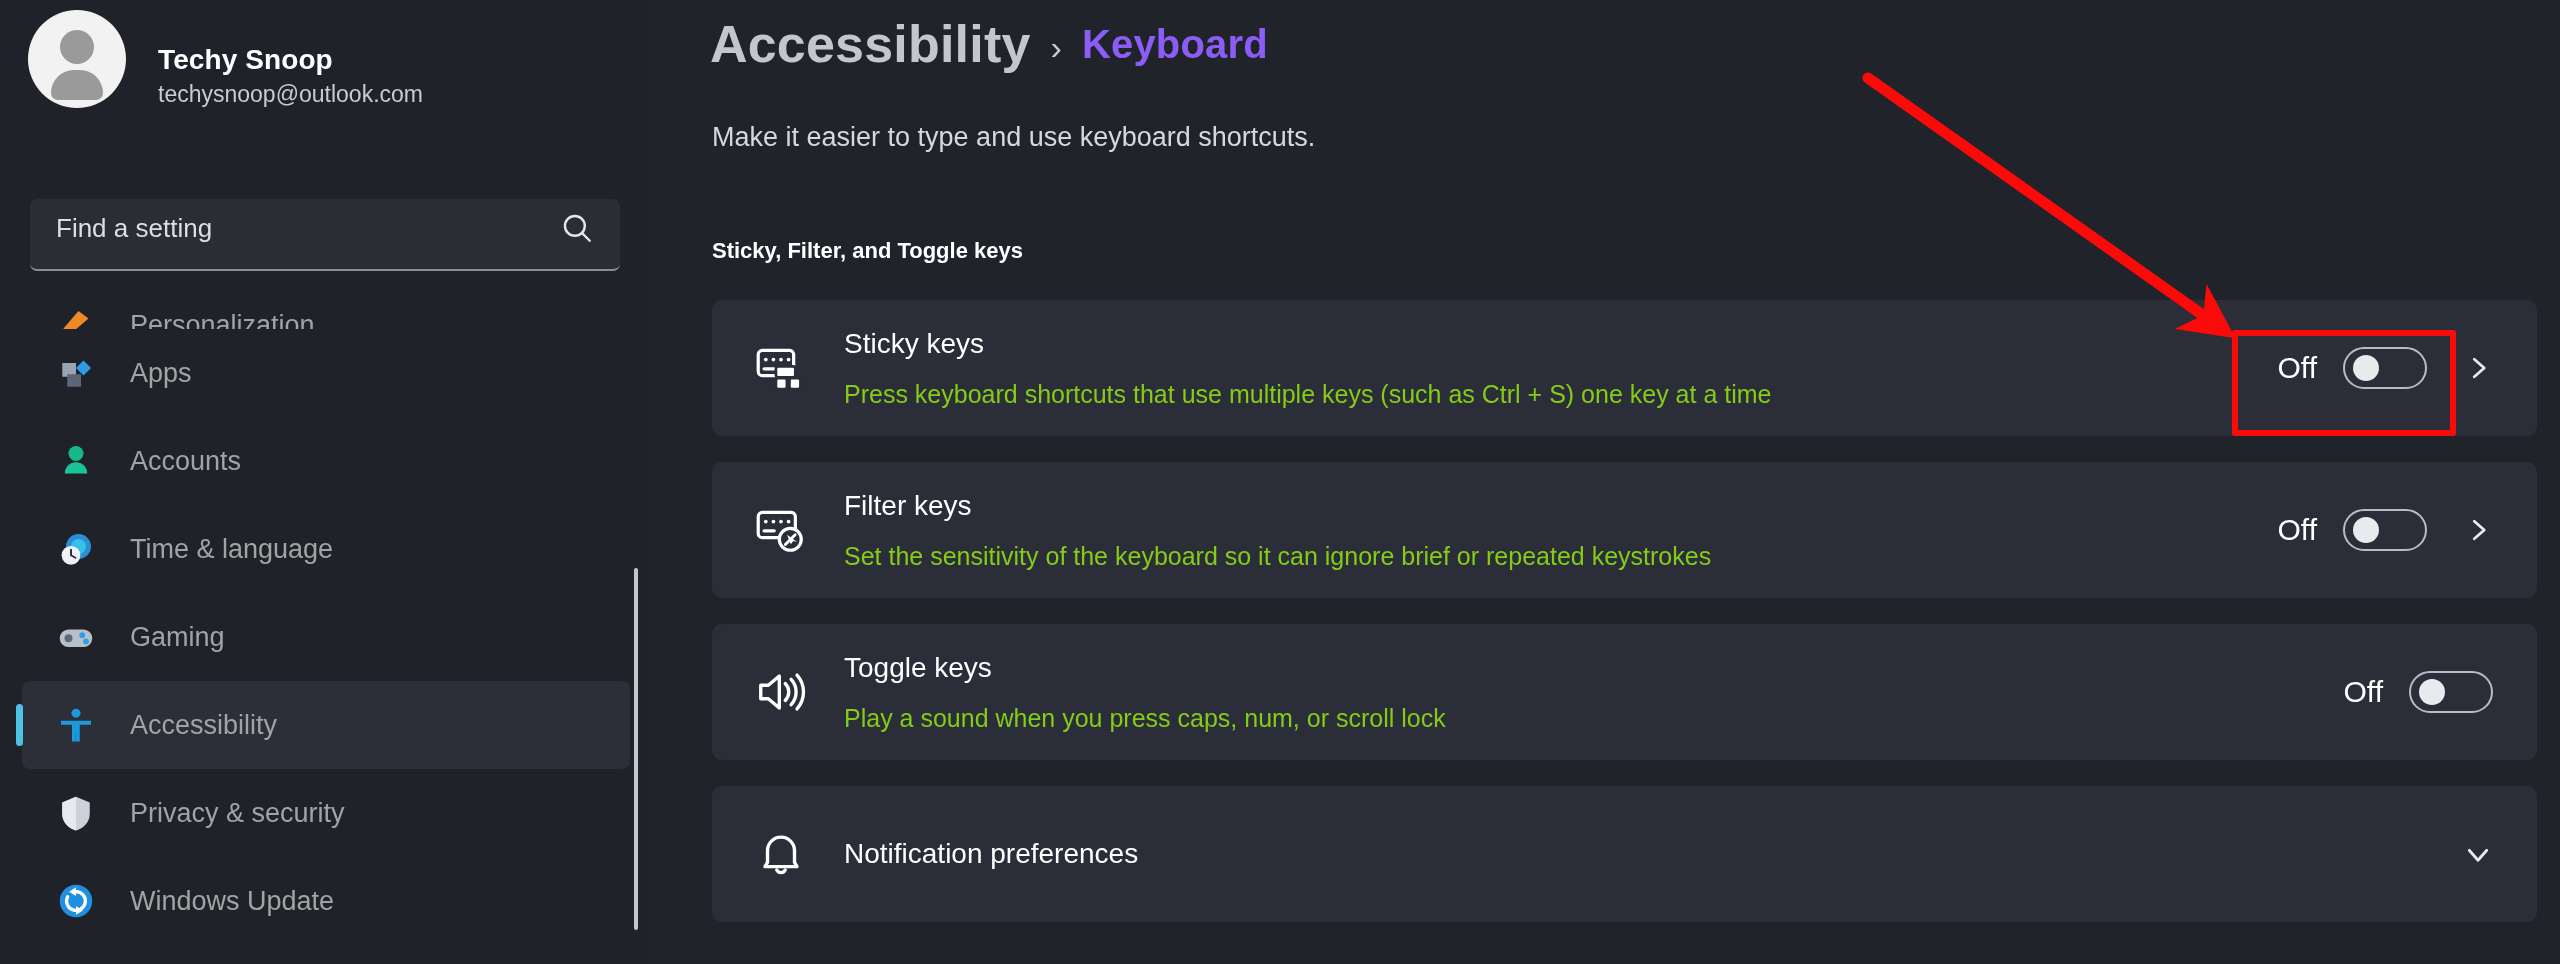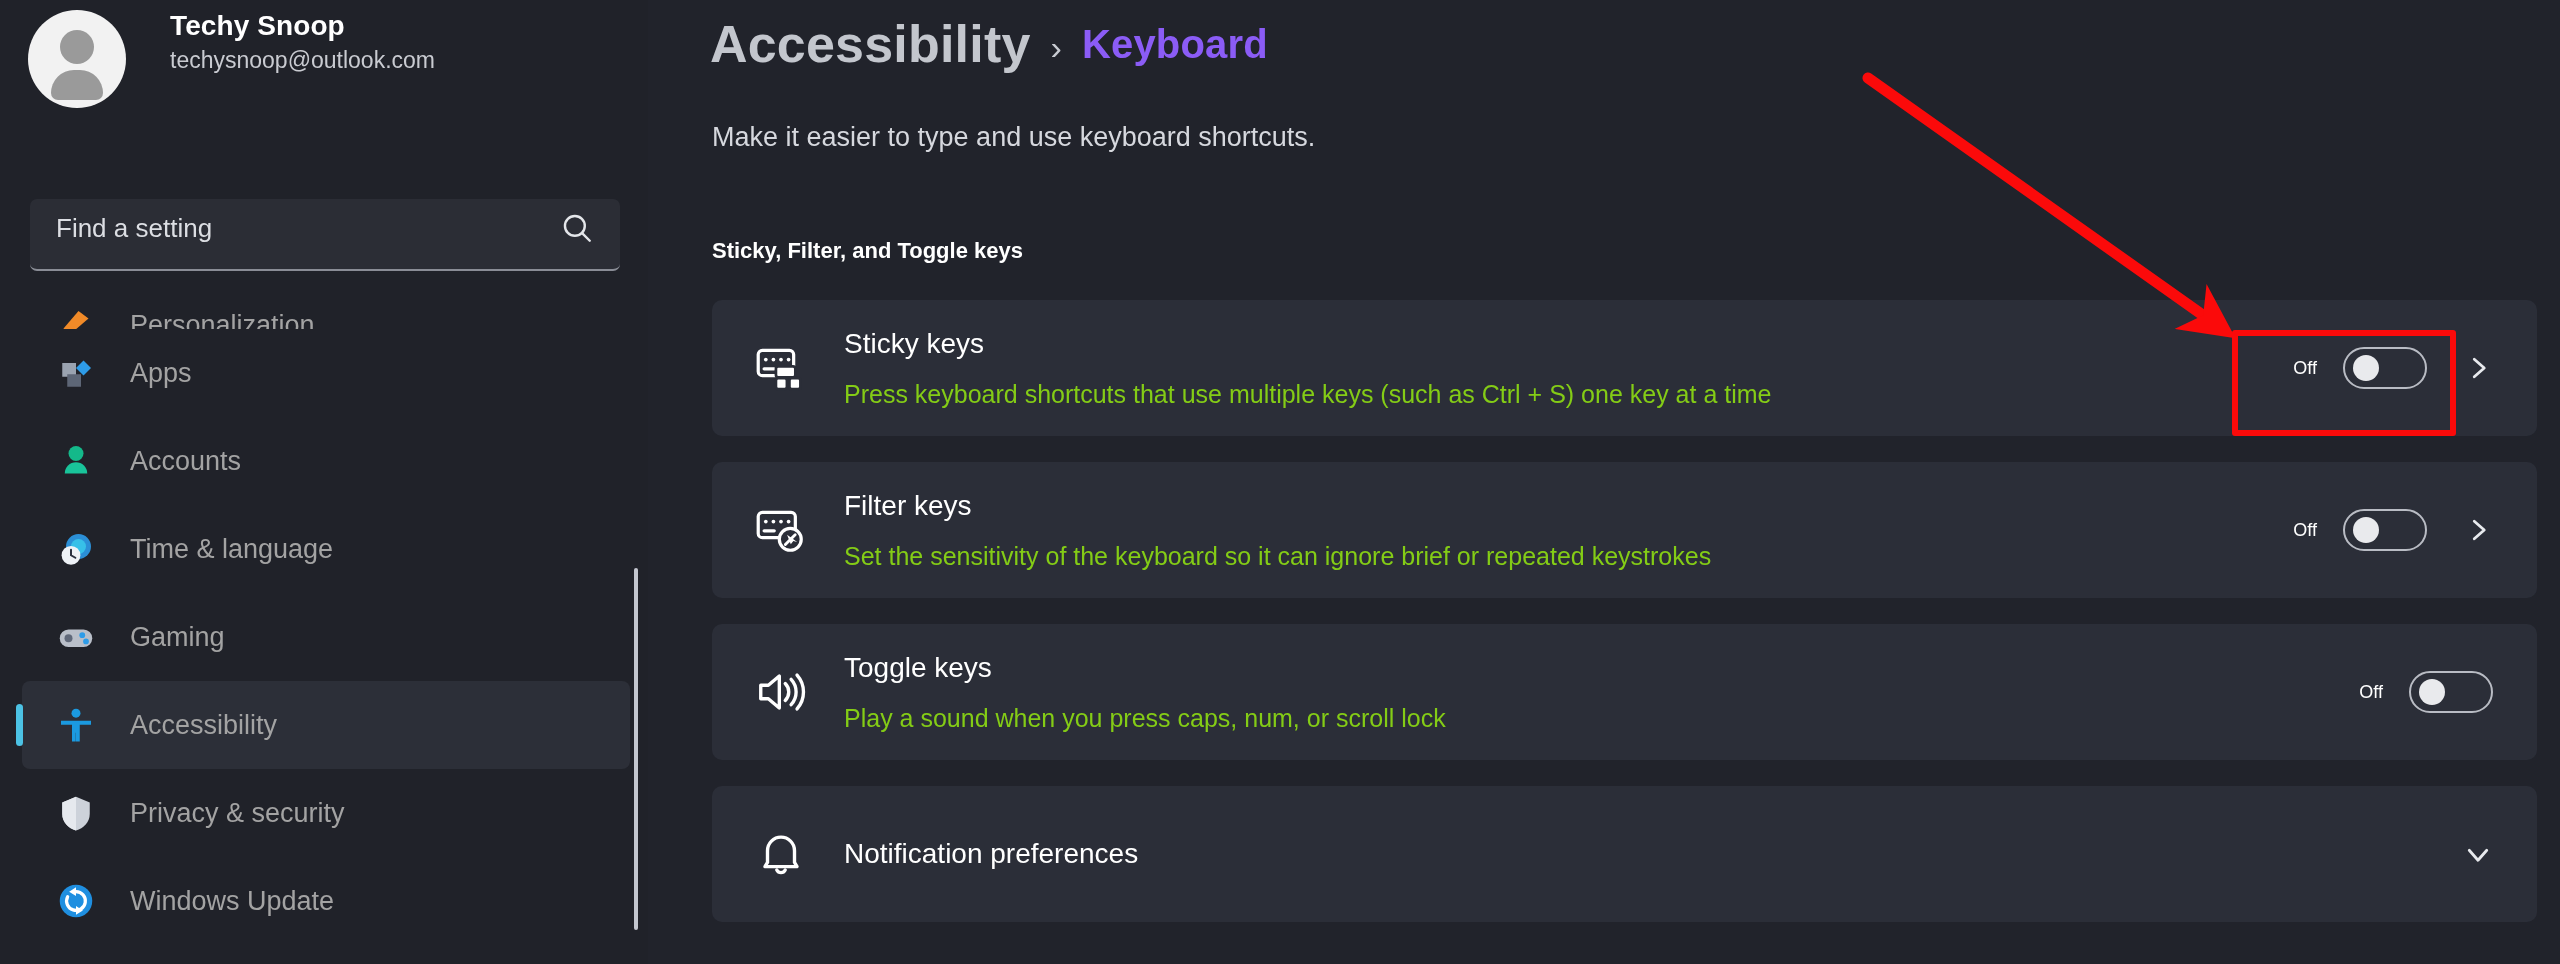--- a/index.html
+++ b/index.html
@@ -27,22 +27,22 @@
     width: 648px;
     height: 964px;
     background: #202229;
     overflow: hidden;
   }
 
   .account {
     position: absolute;
     left: 28px; top: 10px;
     display: flex;
-    align-items: flex-start;
-    gap: 44px;
+    align-items: flex-end;
+    gap: 32px;
   }
   .avatar {
     width: 98px; height: 98px;
     border-radius: 50%;
     background: #f2f2f2;
     position: relative;
     flex: 0 0 auto;
   }
   .avatar .head {
     position: absolute;
@@ -200,21 +200,21 @@
     align-items: center;
     justify-content: center;
     margin-right: 34px;
   }
   .card-txt { flex: 1; display: flex; flex-direction: column; gap: 20px; min-width: 0; }
   .card-title { font-size: 28px; color: #ffffff; }
   .card-desc { font-size: 25px; color: #84cc16; }
   .card-right { display: flex; align-items: center; flex: 0 0 auto; }
 
   .toggle-label {
-    font-size: 18px;
+    font-size: 30px;
     color: #ffffff;
     margin-right: 26px;
   }
   .toggle {
     width: 84px; height: 42px;
     border-radius: 21px;
     border: 2px solid #b9bcc4;
     background: transparent;
     position: relative;
     flex: 0 0 auto;

